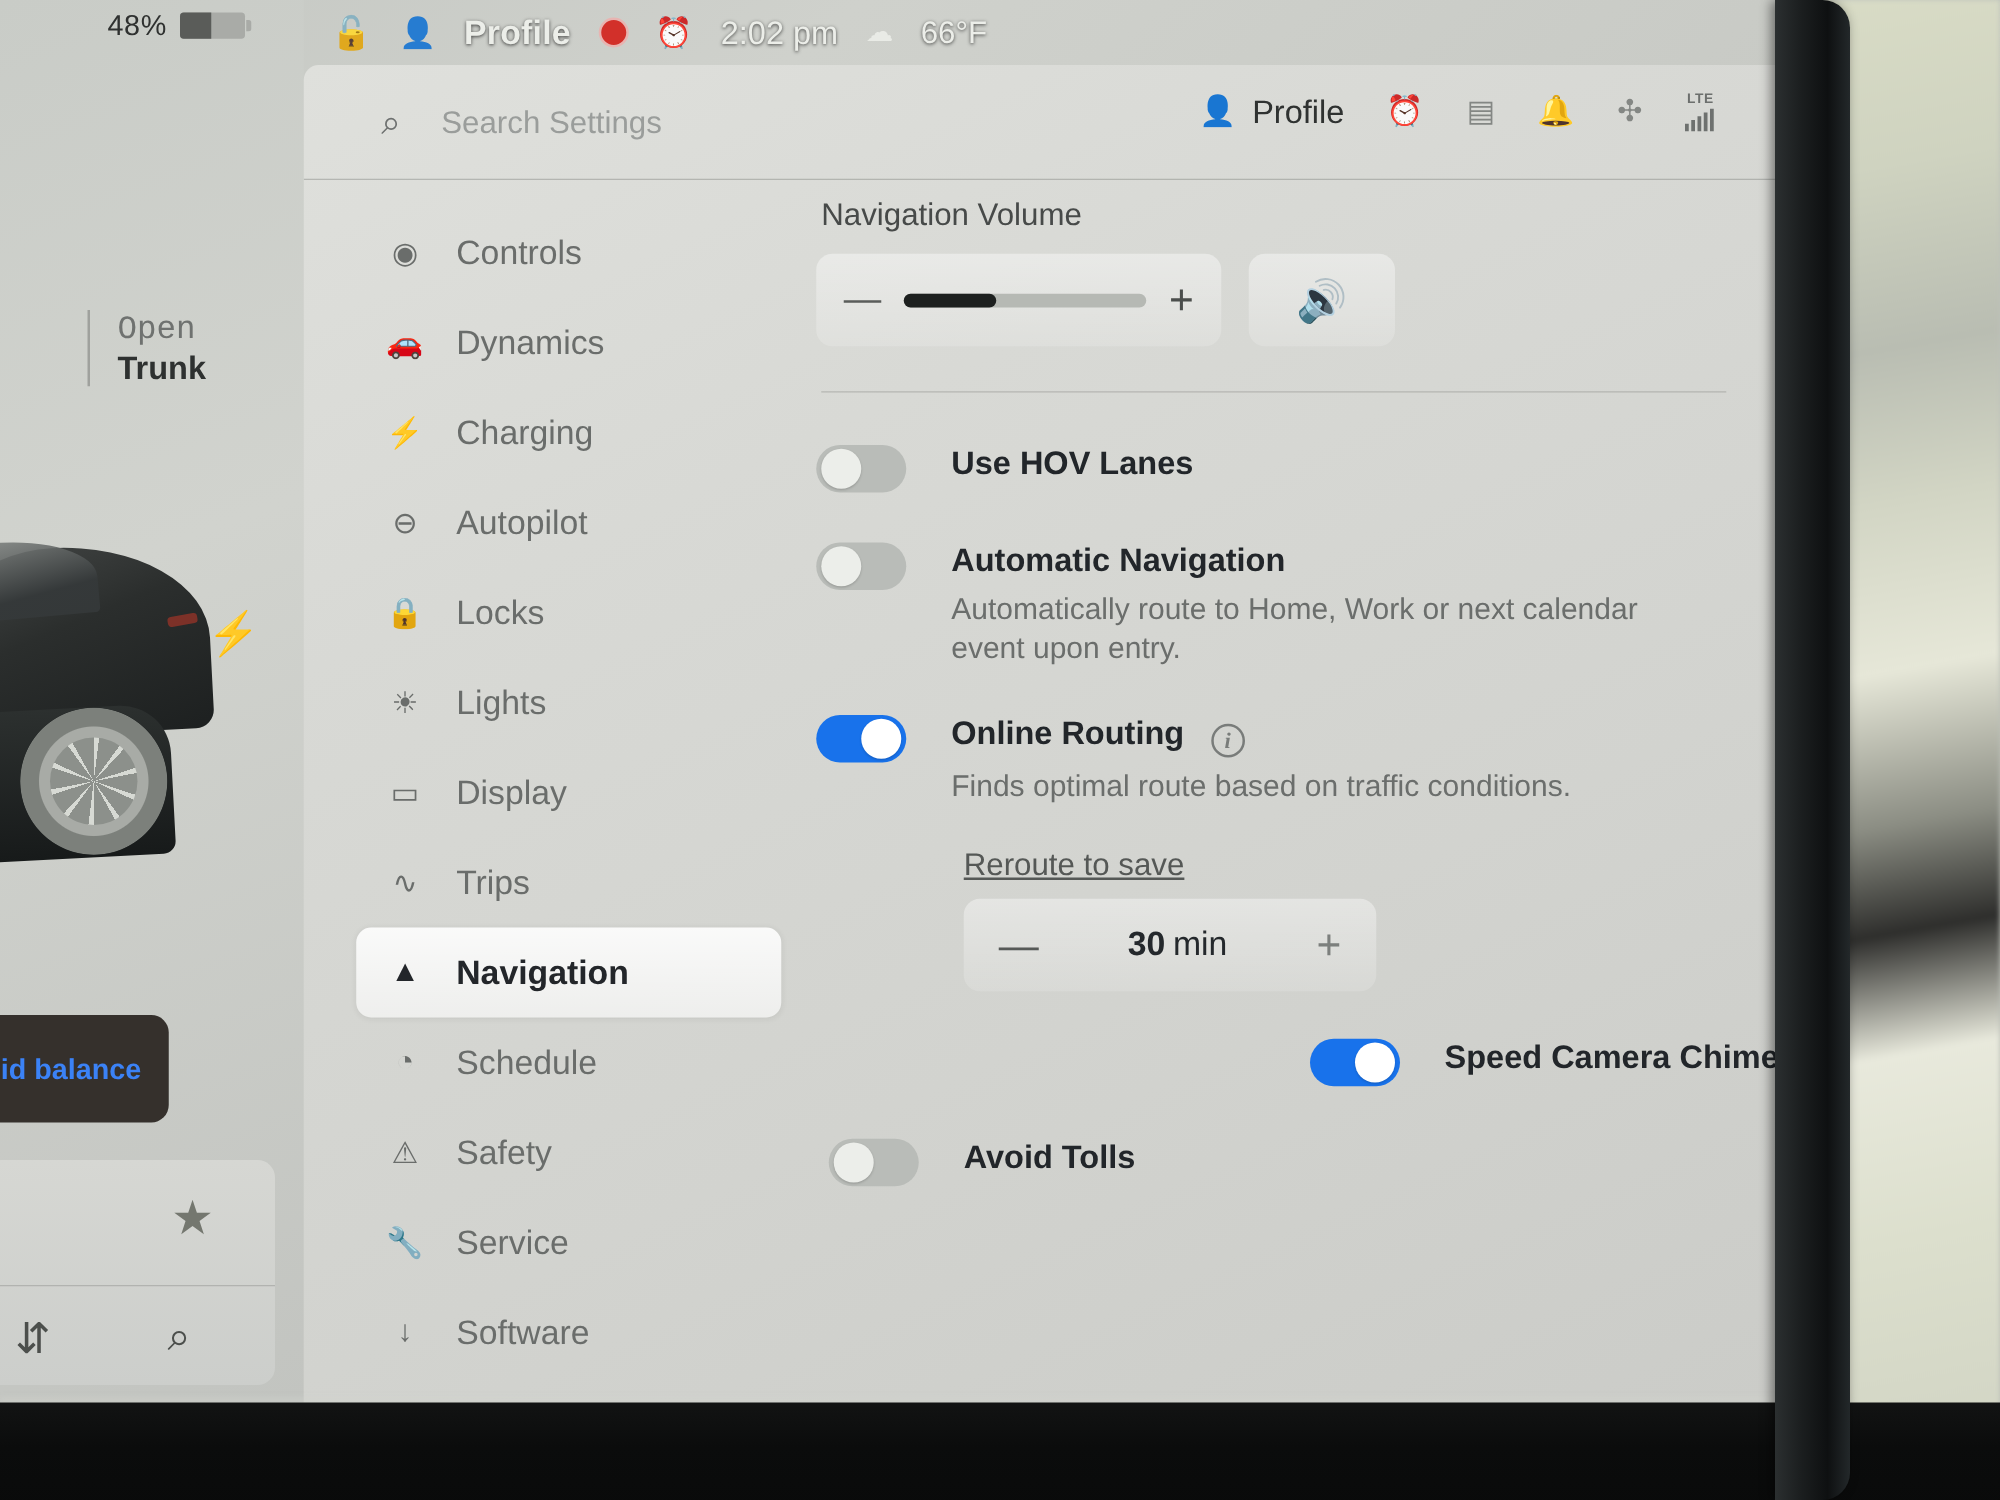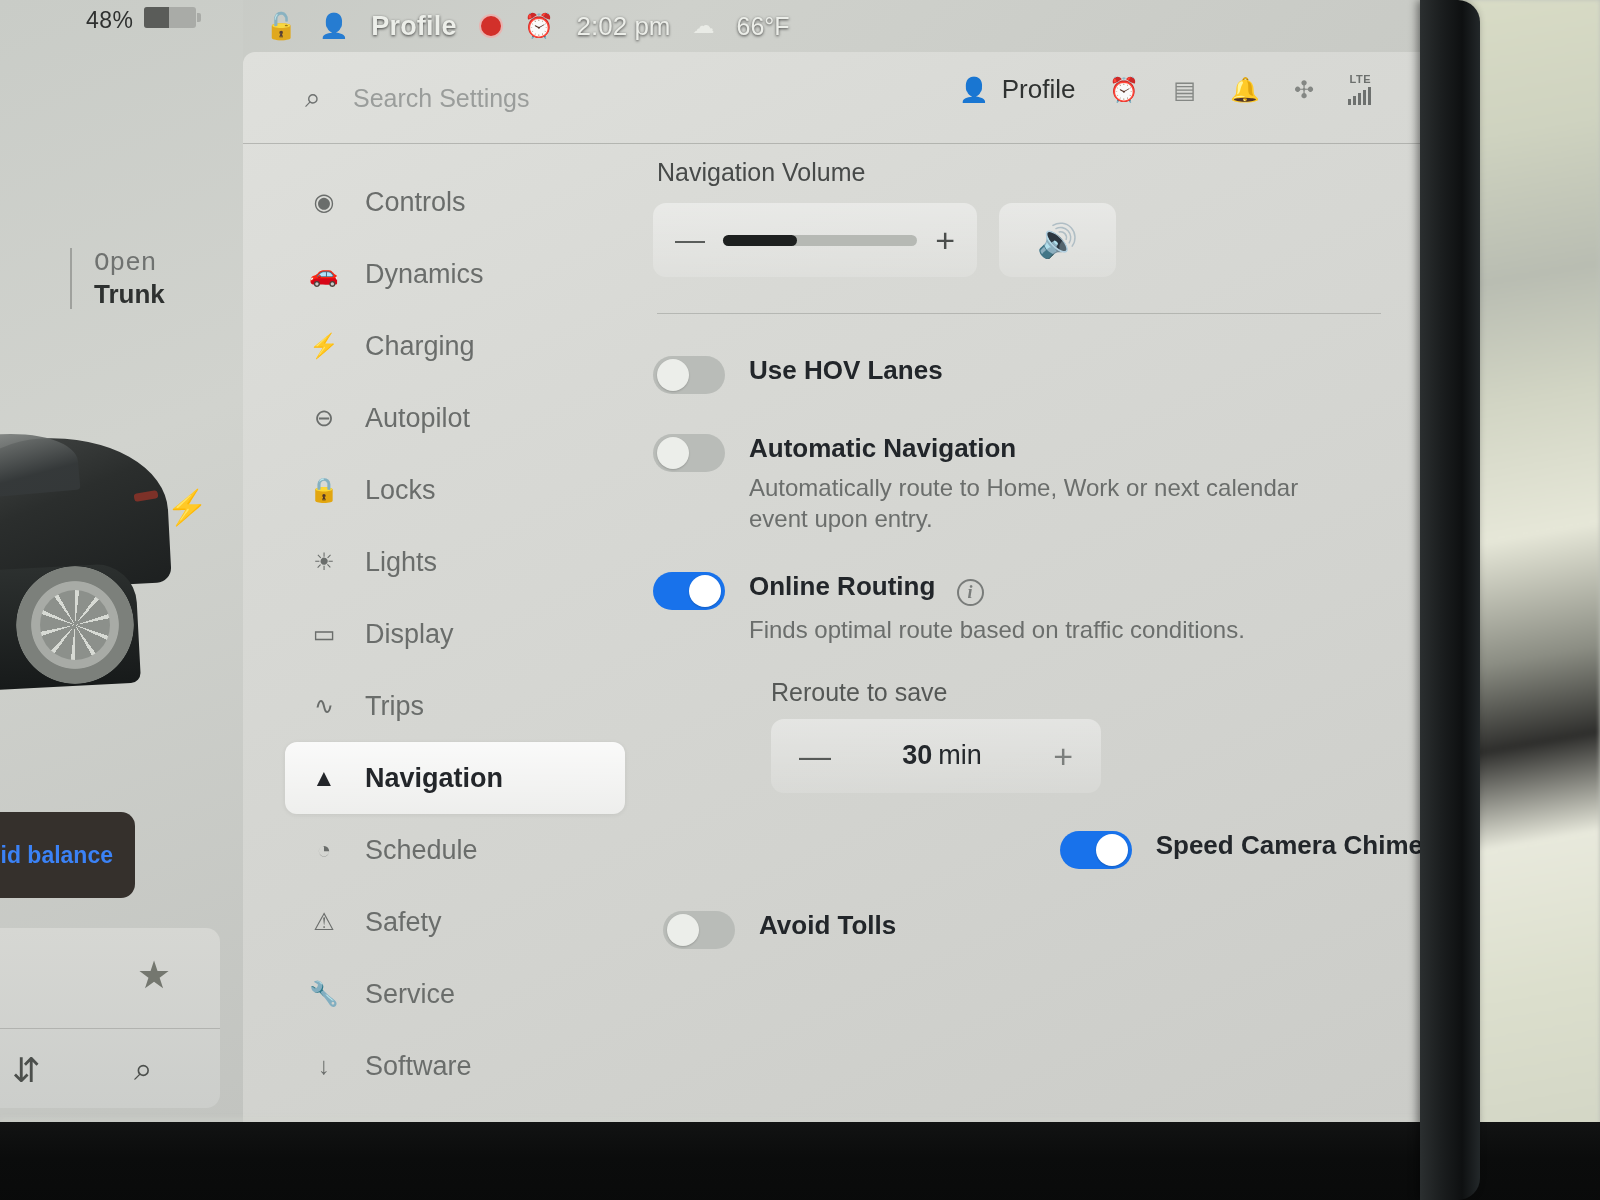--- a/index.html
+++ b/index.html
@@ -60,21 +60,21 @@
   .car-screen {
     position:absolute; left:0; top:0; width:1425px; height:1122px;
     background:linear-gradient(140deg,#c5c8c3 0%, #cfd1cc 25%, #c7c9c4 60%, #bfc1bd 100%);
   }
   .left-pane {
     position:absolute; left:0; top:0; width:243px; height:1122px;
     background:linear-gradient(160deg,#c9ccc7 0%, #d1d3ce 40%, #c2c4c0 100%);
   }
   .batt-row {
     position:absolute; left:86px; top:7px;
-    display:flex; align-items:flex-start; gap:10px;
+    display:flex; align-items:center; gap:10px;
   }
   .batt-pct { font-size:23px; color:#2f3130; letter-spacing:.5px; }
   .batt-icon { position:relative; width:52px; height:21px;
     border-radius:3px; background:#a9aba7; }
   .batt-icon .fill { position:absolute; left:0; top:0; bottom:0; width:48%;
     background:#5a5c59; border-radius:3px 0 0 3px; }
   .batt-icon:after { content:""; position:absolute; right:-5px; top:6px;
     width:4px; height:9px; background:#a9aba7; border-radius:0 2px 2px 0; }
 
   .trunk-block { position:absolute; left:70px; top:248px; padding-left:22px;
@@ -231,41 +231,41 @@
     width:117px; height:74px; border-radius:13px;
     background:linear-gradient(180deg,rgba(255,255,255,.42),rgba(255,255,255,.16));
     display:flex; align-items:center; justify-content:center;
     font-size:33px; color:#3b3e3c;
   }
 
   .sec-divider { height:1px; background:rgba(130,132,128,.4);
     margin:36px 42px 0 4px; }
 
   
-  .t-row { display:flex; align-items:flex-start; gap:24px; }
+  .t-row { display:flex; align-items:flex-start; gap:36px; }
   .toggle {
     flex:none; width:72px; height:38px; border-radius:19px; position:relative;
     background:#b9bcb8;
   }
   .toggle .knob { position:absolute; top:3px; left:4px; width:32px; height:32px;
     border-radius:50%; background:#eceeea; box-shadow:0 1px 2px rgba(0,0,0,.18); }
   .toggle.on { background:#1872eb; }
   .toggle.on .knob { left:36px; background:#fff; }
   .t-label { font-size:26px; color:#22262a; font-weight:600; line-height:1.15; }
   .t-desc { font-size:24px; color:#6b6e6c; line-height:1.28; margin-top:9px; max-width:560px; }
   .info-i {
     display:inline-flex; align-items:center; justify-content:center;
     width:27px; height:27px; border-radius:50%;
     border:2px solid #797c7a; color:#797c7a;
     font-size:18px; font-style:italic; font-weight:700;
     margin-left:14px; vertical-align:-3px; font-family:"Liberation Serif",serif;
   }
 
   
-  .step-label { font-size:25px; color:#555856; margin:0 0 12px 118px; }
+  .step-label { font-size:25px; color:#555856; margin:0 0 12px 118px;text-decoration:underline; }
   .stepper {
     margin-left:118px; width:330px; height:74px; border-radius:13px;
     background:linear-gradient(180deg,rgba(255,255,255,.40),rgba(255,255,255,.14));
     display:flex; align-items:center; justify-content:space-between;
     padding:0 28px;
   }
   .stepper .minus { font-size:32px; color:#565957; line-height:1; }
   .stepper .plus  { font-size:34px; color:#7c7f7d; line-height:1; }
   .stepper .val { font-size:27px; color:#24282c; font-weight:600; }
   .stepper .val .unit { font-weight:400; margin-left:6px; }

